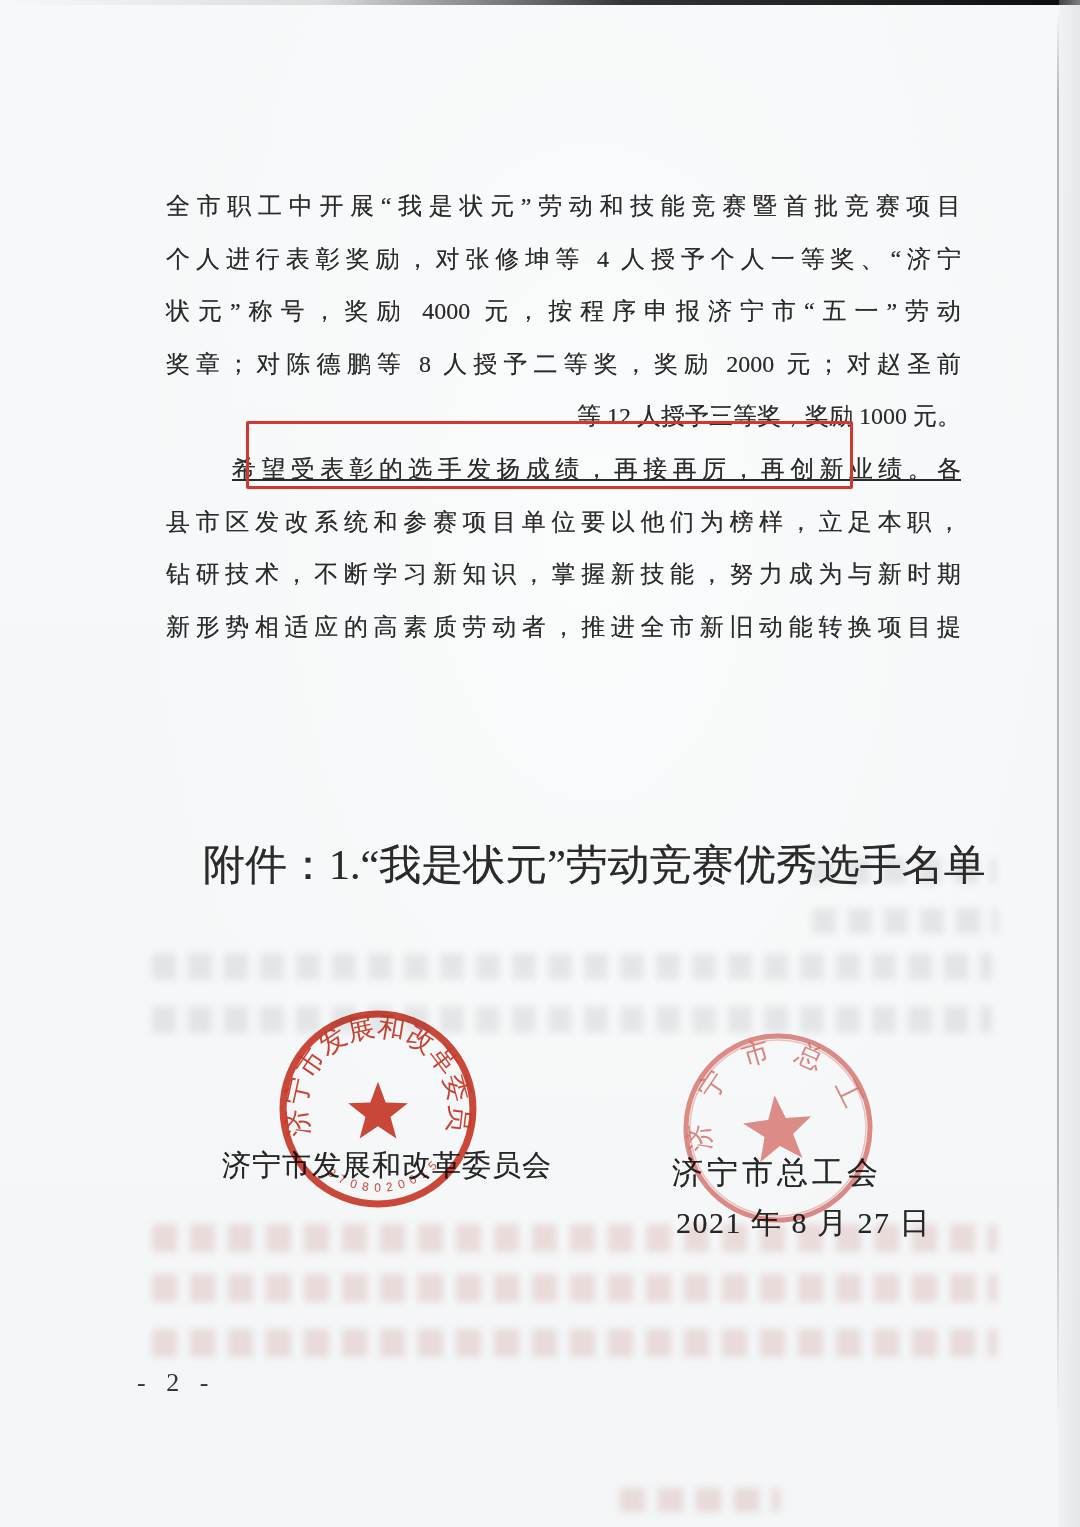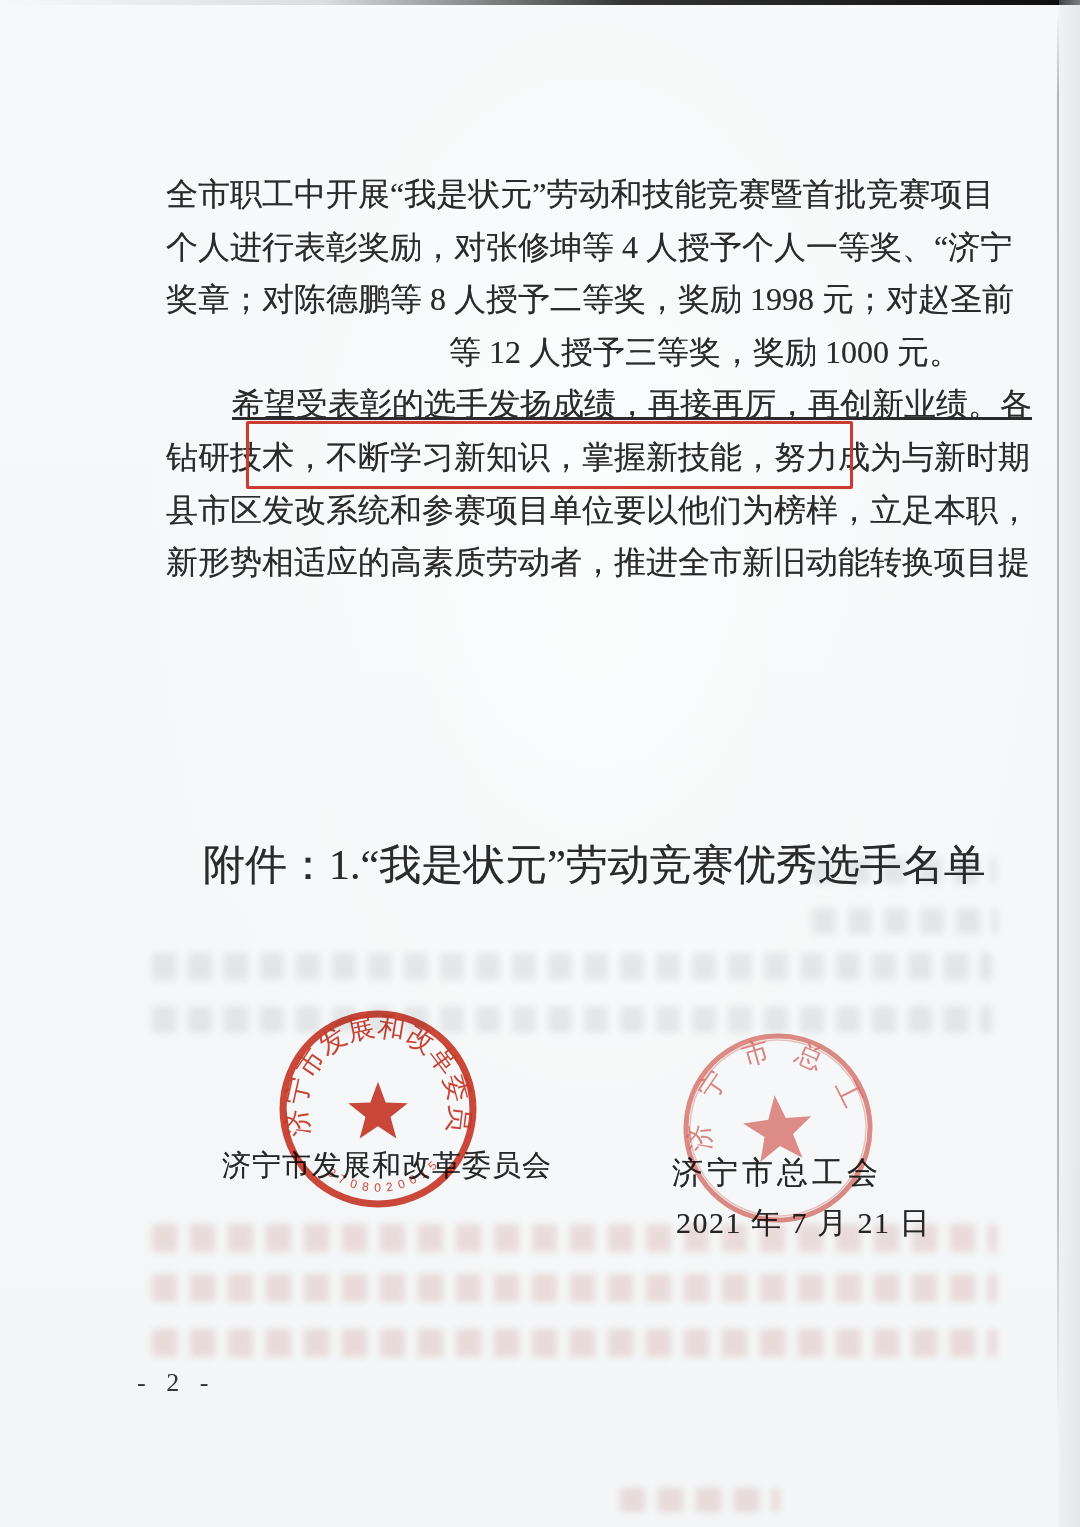--- a/index.html
+++ b/index.html
@@ -20,22 +20,22 @@
   .page-edge-line{
     position:absolute;left:1057px;top:12px;width:2px;height:1420px;
     background:linear-gradient(180deg, rgba(150,155,158,0) 0%, rgba(150,155,158,0.7) 6%, rgba(150,155,158,0.65) 82%, rgba(150,155,158,0) 100%);
   }
   .page-edge-band{
     position:absolute;left:1059px;top:0;width:21px;height:1527px;
     background:linear-gradient(90deg, rgba(222,226,228,0.25), rgba(216,220,222,0.55));
   }
   
   .body-block{
-    position:absolute;left:166px;top:168px;width:795px;
-    font-size:32px;line-height:52.6px;color:#2b2b2b;
+    position:absolute;left:166px;top:180px;width:795px;
+    font-size:24px;line-height:52.6px;color:#2b2b2b;
     text-shadow:0 0 0.6px rgba(43,43,43,0.55);
   }
   .jline{text-align:justify;text-align-last:justify;height:52.6px;white-space:nowrap;}
   .lline{text-align:right;height:52.6px;white-space:nowrap;}
   .indent{padding-left:66px;text-decoration:underline;}
   .attach-block{
     position:absolute;left:203px;top:840px;width:720px;
     font-size:42px;line-height:51px;color:#2b2b2b;
     text-shadow:0 0 0.6px rgba(43,43,43,0.55);
   }
@@ -82,37 +82,38 @@
   <div class="bleed bleed-gray" style="left:152px;top:953px;width:840px;height:27px;"></div>
   <div class="bleed bleed-gray" style="left:152px;top:1006px;width:840px;height:27px;"></div>
   <div class="bleed bleed-red" style="left:152px;top:1224px;width:845px;height:28px;"></div>
   <div class="bleed bleed-red" style="left:152px;top:1274px;width:845px;height:28px;"></div>
   <div class="bleed bleed-red" style="left:152px;top:1329px;width:845px;height:28px;"></div>
   <div class="bleed bleed-red" style="left:620px;top:1488px;width:160px;height:24px;"></div>
 
   <div class="body-block">
     <div class="jline">全市职工中开展“我是状元”劳动和技能竞赛暨首批竞赛项目</div>
     <div class="jline">个人进行表彰奖励，对张修坤等 4 人授予个人一等奖、“济宁</div>
-    <div class="jline">奖章；对陈德鹏等 8 人授予二等奖，奖励 1998 元；对赵圣前</div>
+    <div class="jline">状元”称号，奖励 4000 元，按程序申报济宁市“五一”劳动</div>
+    <div class="jline">奖章；对陈德鹏等 8 人授予二等奖，奖励 2000 元；对赵圣前</div>
     <div class="lline">等 12 人授予三等奖，奖励 1000 元。</div>
     <div class="jline indent">希望受表彰的选手发扬成绩，再接再厉，再创新业绩。各</div>
+    <div class="jline">县市区发改系统和参赛项目单位要以他们为榜样，立足本职，</div>
     <div class="jline">钻研技术，不断学习新知识，掌握新技能，努力成为与新时期</div>
-    <div class="jline">县市区发改系统和参赛项目单位要以他们为榜样，立足本职，</div>
     <div class="jline">新形势相适应的高素质劳动者，推进全市新旧动能转换项目提</div>
   </div>
 
   <div class="highlight-box"></div>
 
   <div class="attach-block">
     <div class="lline">附件：1.“我是状元”劳动竞赛优秀选手名单</div>
   </div>
 
   <div class="sig sig-left-org">济宁市发展和改革委员会</div>
   <div class="sig sig-right-org">济宁市总工会</div>
-  <div class="sig sig-date">2021 年 7 月 21 日</div>
+  <div class="sig sig-date">2021 年 8 月 27 日</div>
 
   <div class="page-number">- 2 -</div>
 
   <svg class="seal seal-left" viewBox="0 0 202 202">
     <circle cx="101" cy="101" r="94" fill="none" stroke="#ce3b2a" stroke-width="7" opacity="0.92"></circle>
     <path id="sealLeftArc" d="M 33.3,125.6 A 72,72 0 1 1 168.7,125.6" fill="none"></path>
     <path id="sealLeftSerialArc" d="M 36.4,151.5 A 82,82 0 0 0 165.6,151.5" fill="none"></path>
     <text font-size="27" fill="#ce3b2a" opacity="0.95">
       <textPath href="#sealLeftArc" startOffset="0" textLength="300" lengthAdjust="spacing">济宁市发展和改革委员会</textPath>
     </text>

